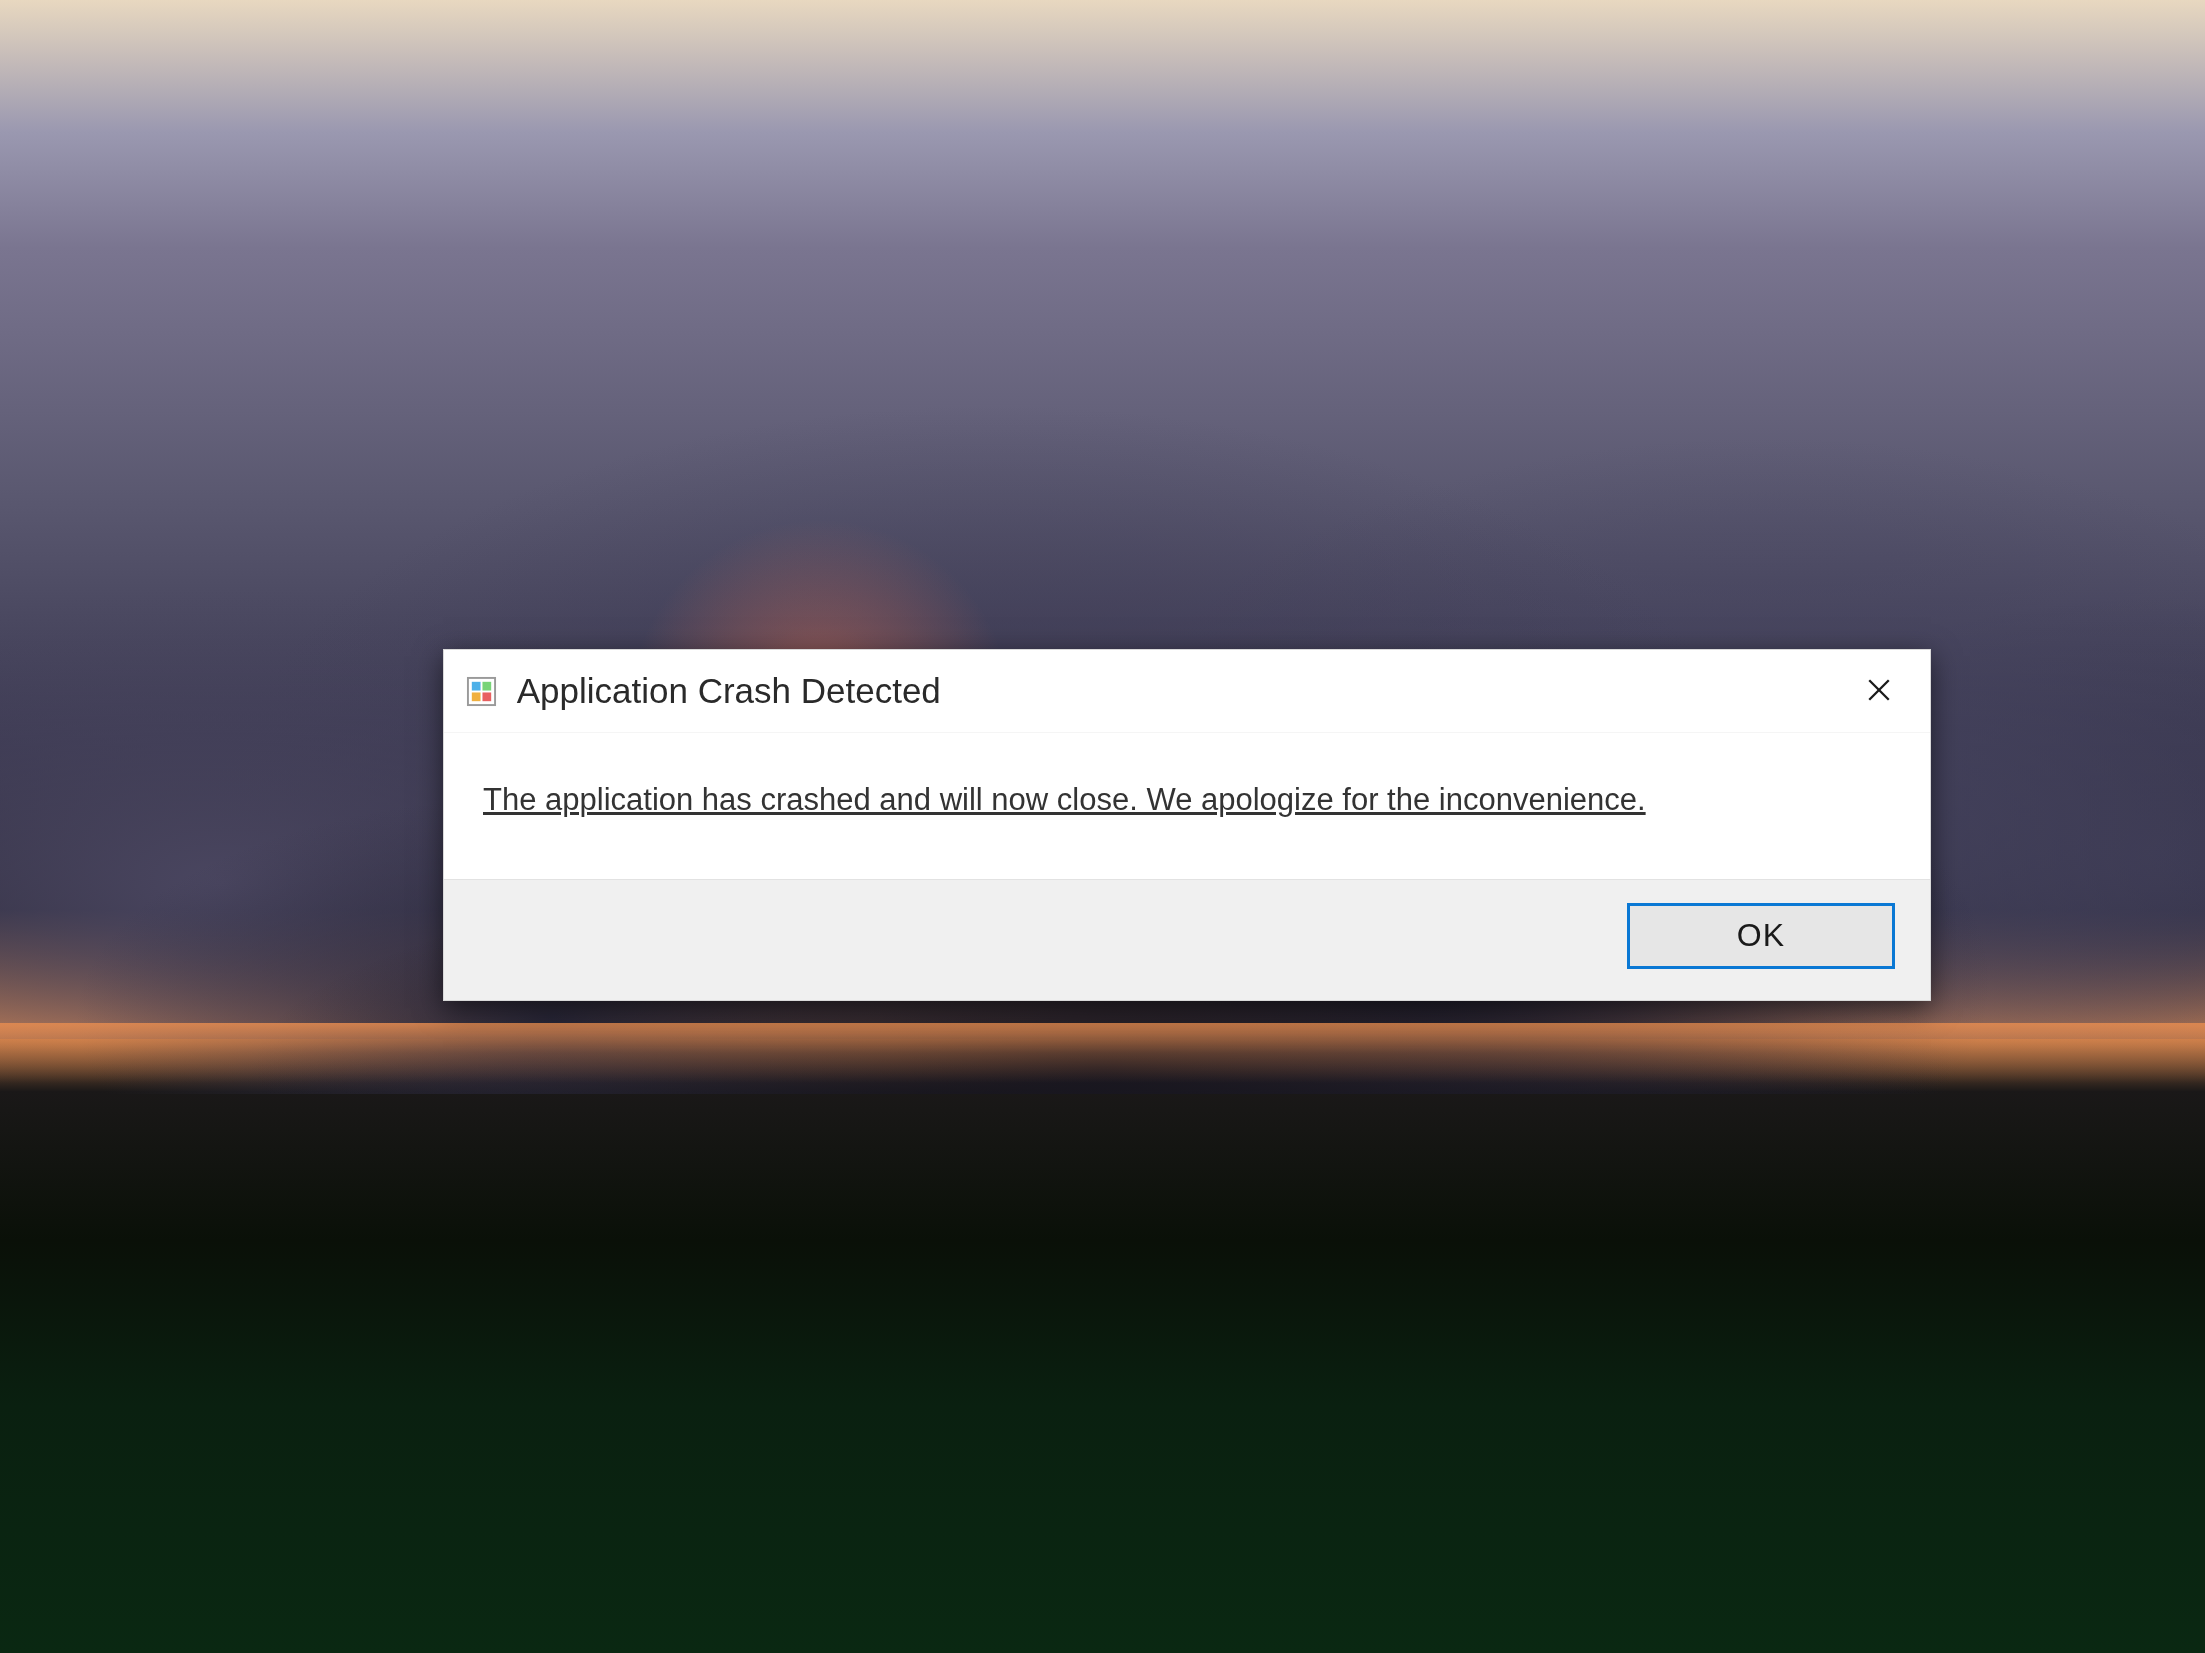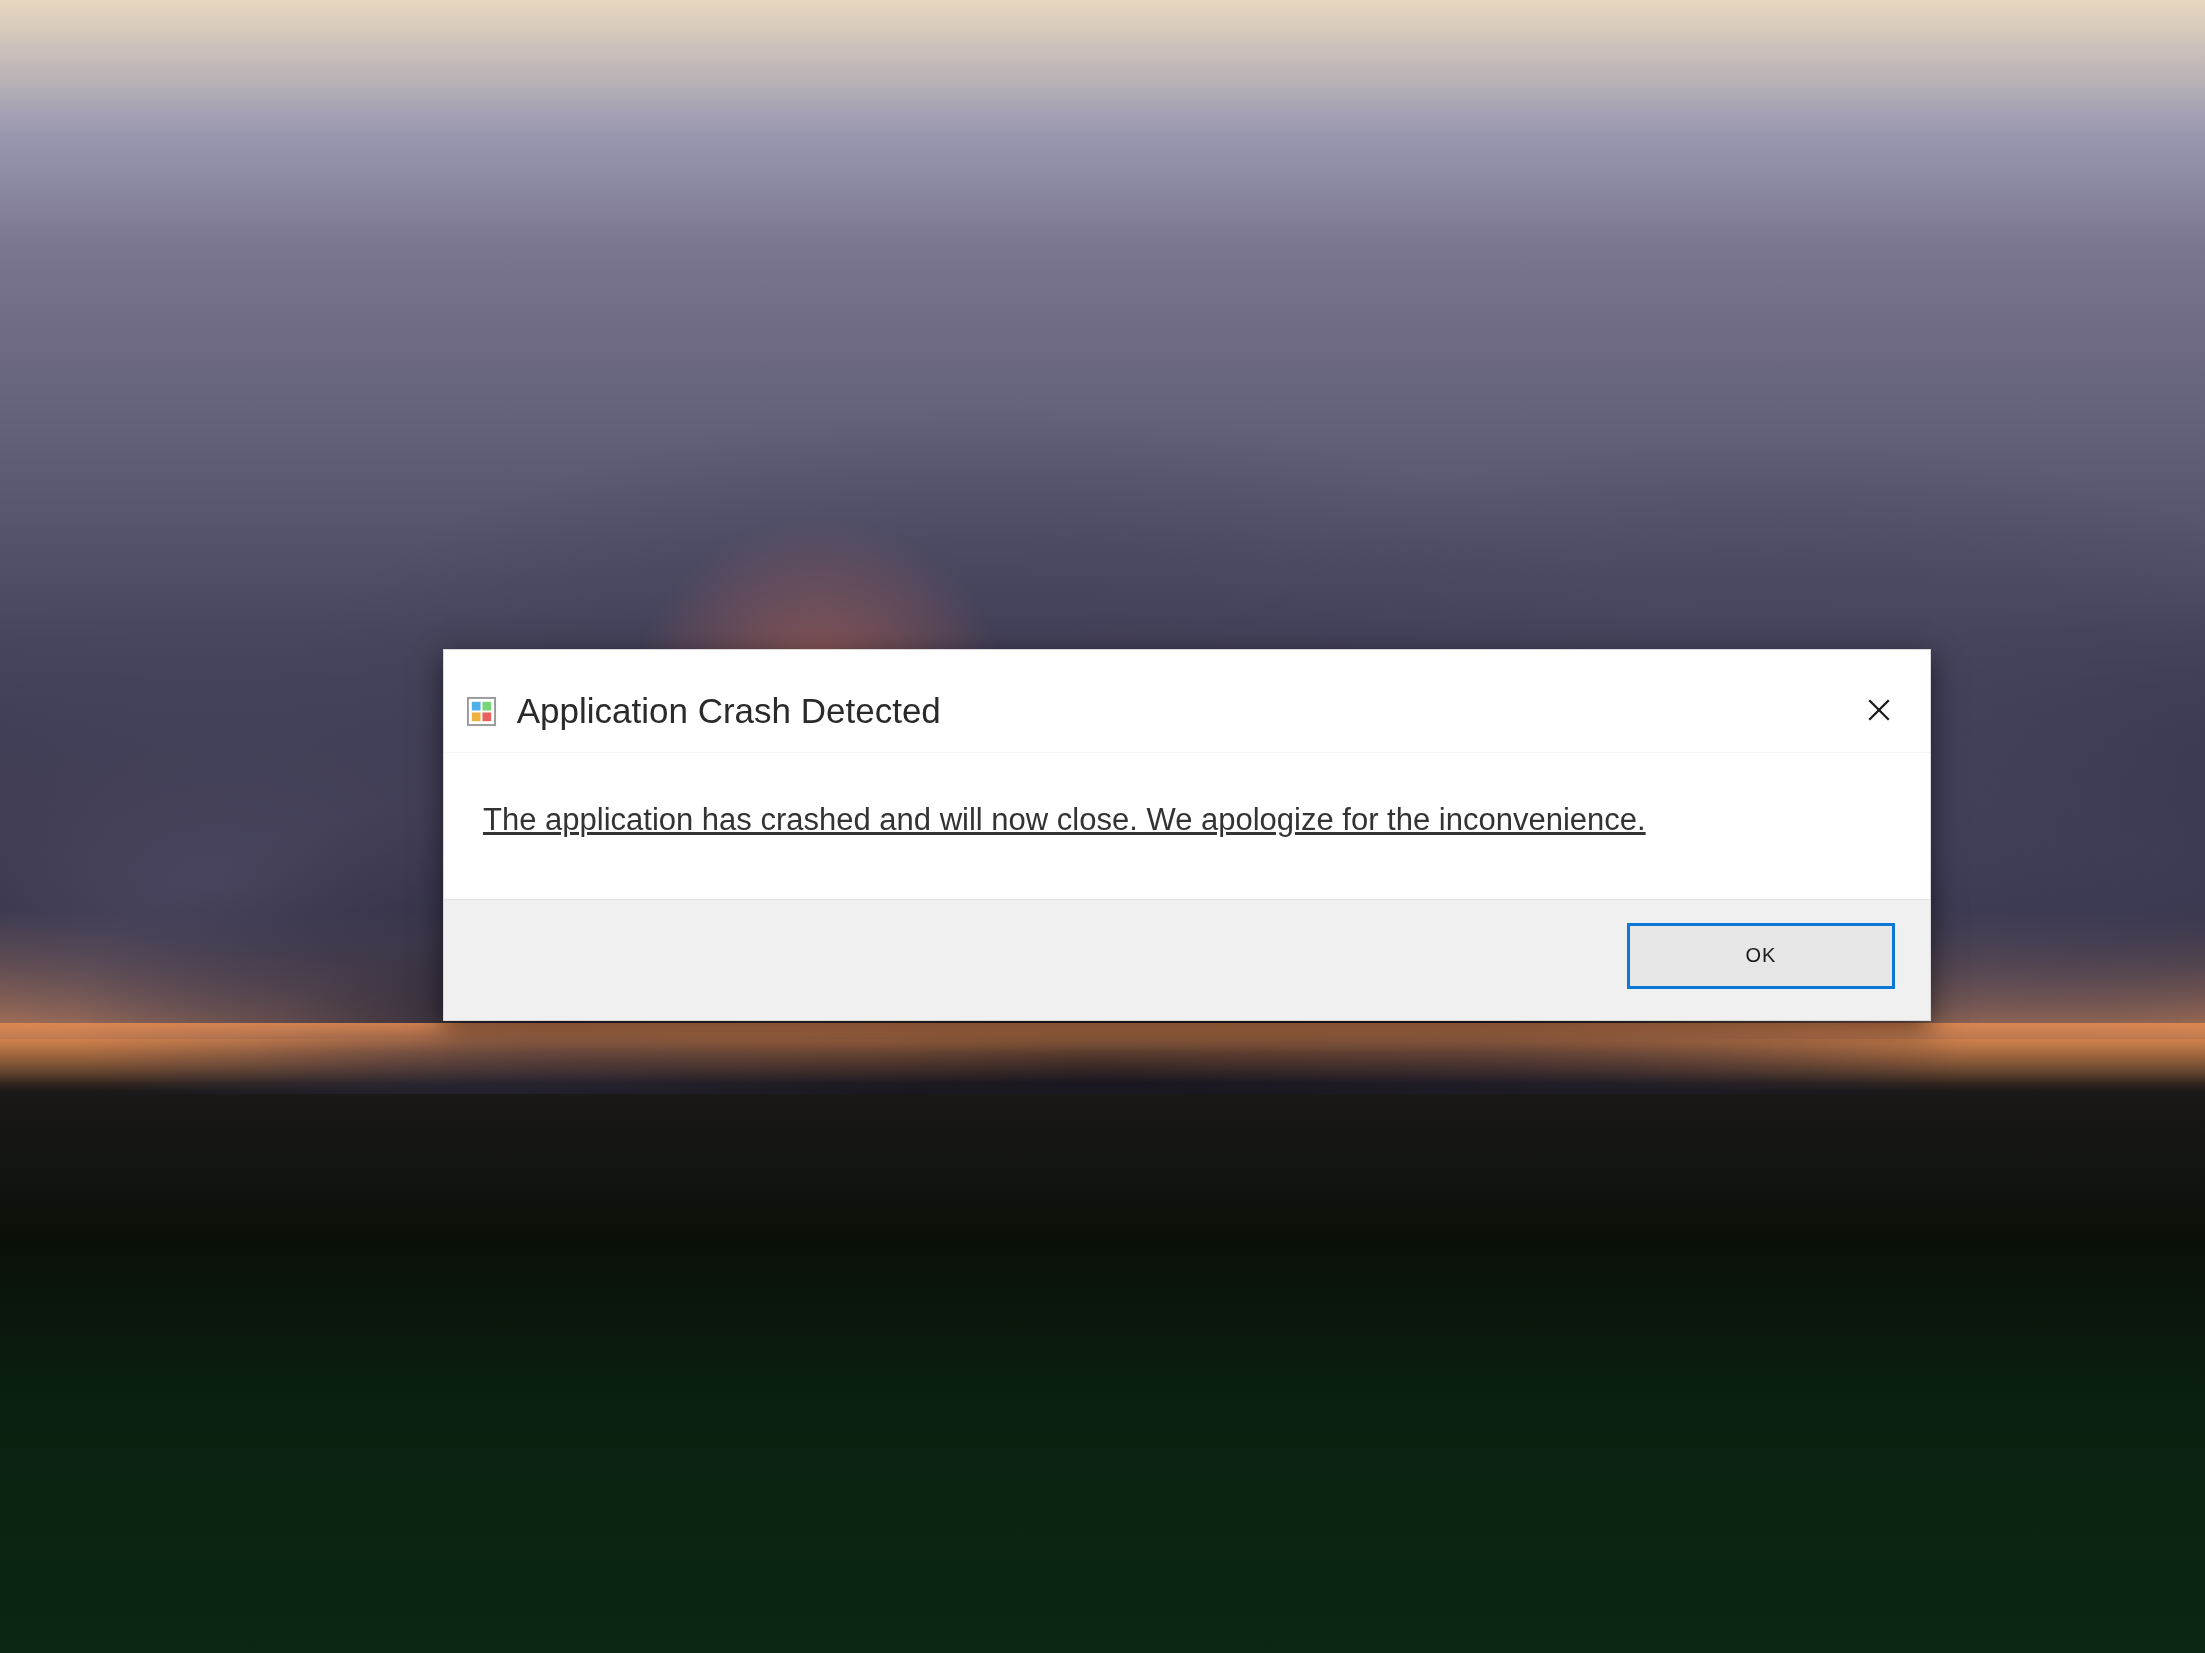--- a/index.html
+++ b/index.html
@@ -87,21 +87,20 @@
       border: 1.6px solid #d9d9d9;
       display: flex;
       flex-direction: column;
     }
     .titlebar {
       display: flex;
       align-items: center;
       height: 82px;
       padding: 0 13px 0 22px;
       background: #ffffff;
-      margin-top: 20px;
     }
     .titlebar-icon {
       width: 31px;
       height: 31px;
       margin-right: 19.7px;
       flex-shrink: 0;
     }
     .titlebar-title {
       font-size: 35px;
       color: #2a2a2a;
@@ -135,21 +134,21 @@
       justify-content: flex-end;
       padding: 23px 35px 31px 35px;
       background: #f0f0f0;
       border-top: 1.6px solid #e2e2e2;
     }
     .ok-btn {
       min-width: 268px;
       height: 66px;
       border: 3.3px solid #0a78d4;
       background: #e6e6e6;
-      font-size: 20px;
+      font-size: 32px;
       color: #1a1a1a;
       font-family: inherit;
       cursor: pointer;
       letter-spacing: 1.1px;
       text-align: center;
     }
   </style>
 </head>
 <body>
 

